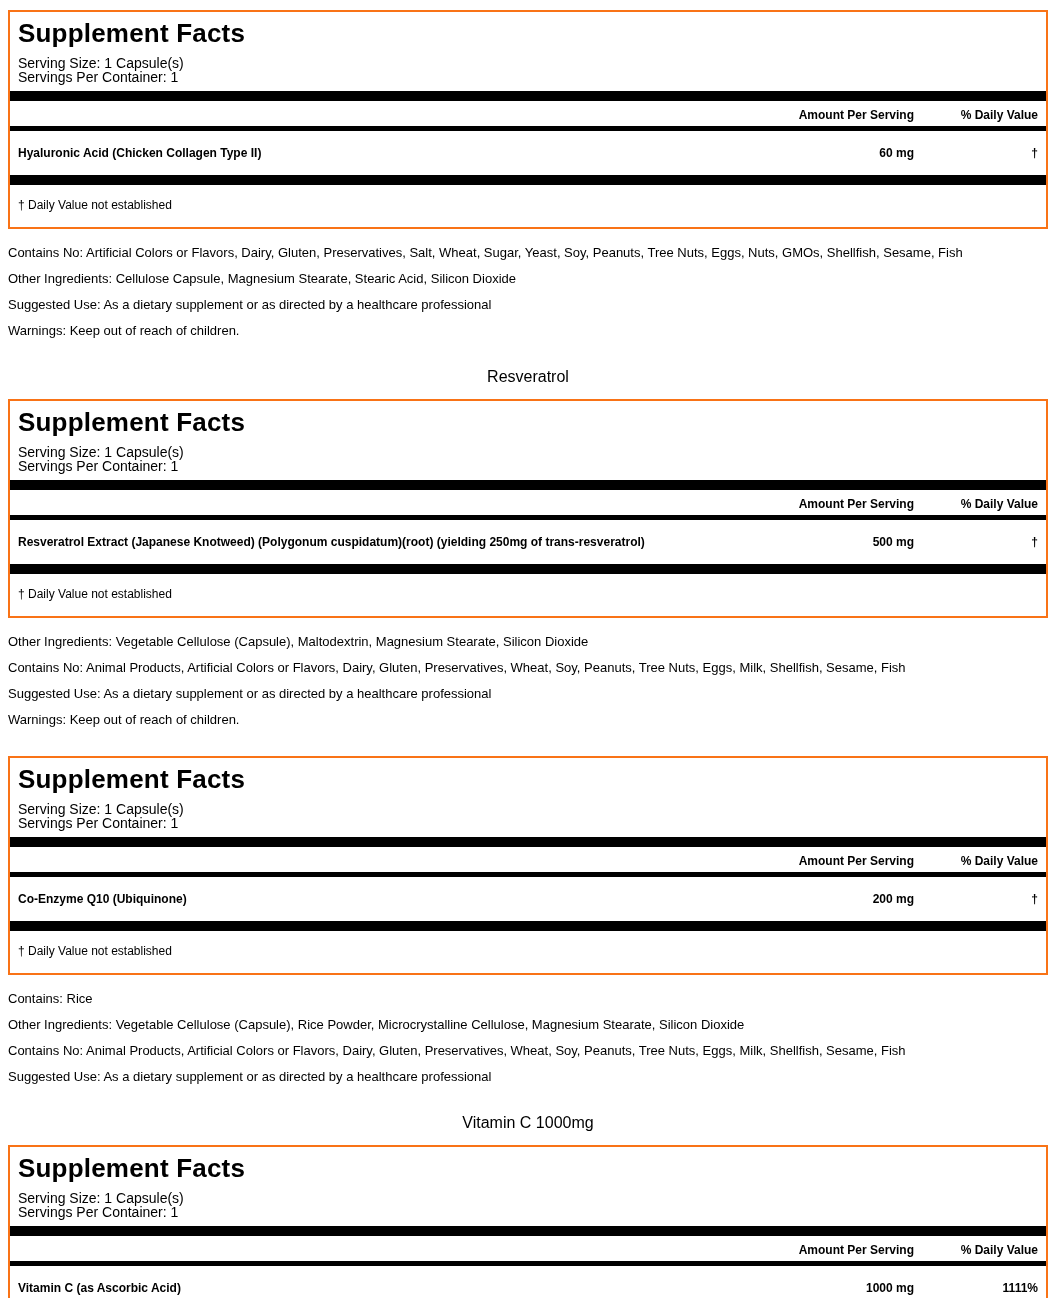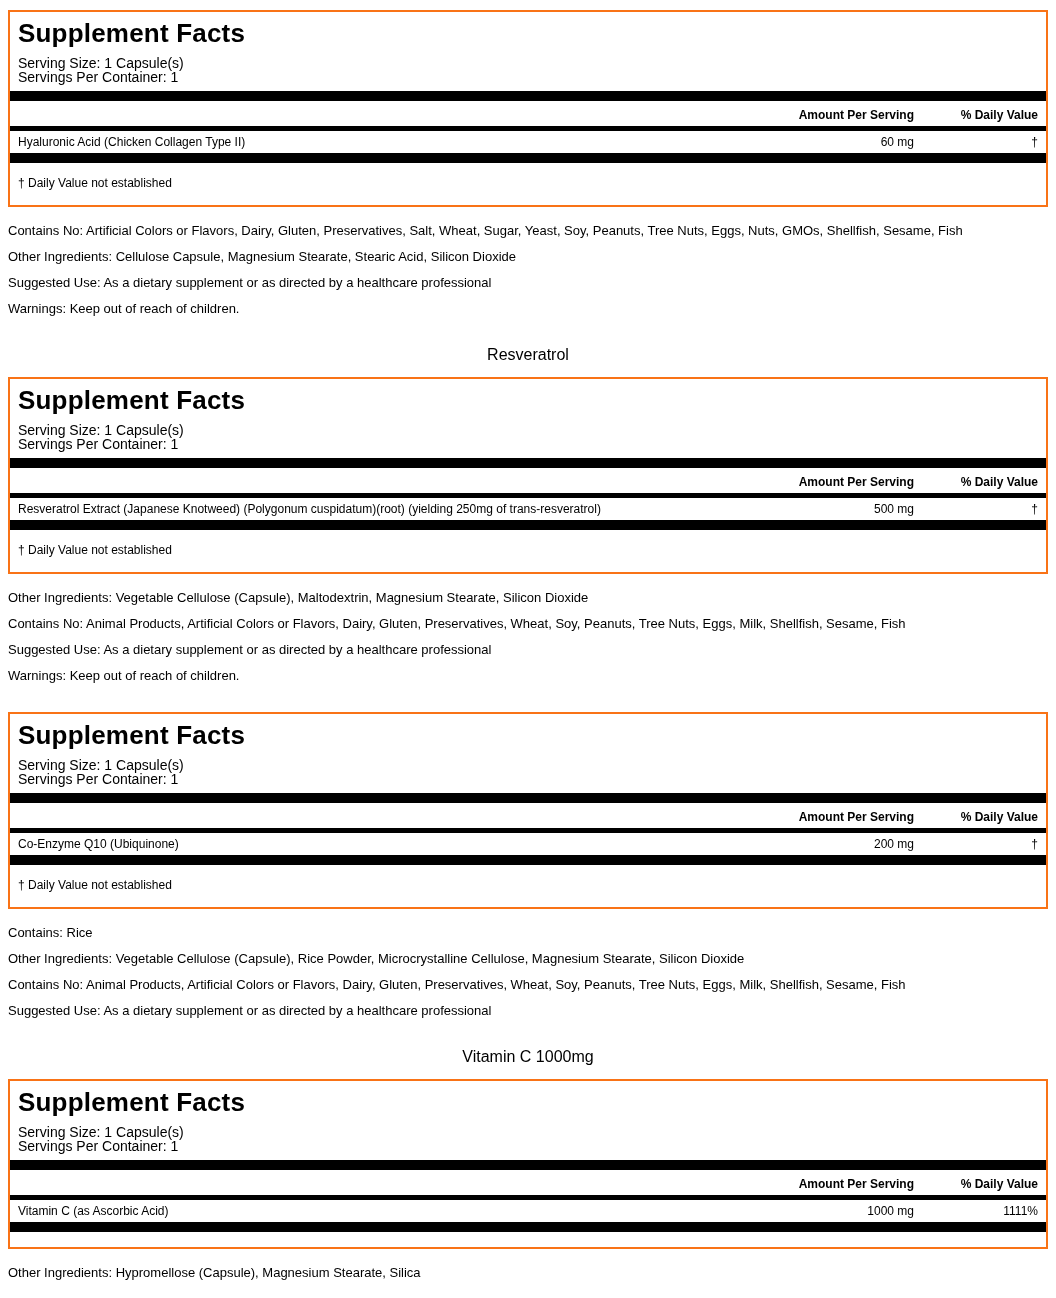--- a/index.html
+++ b/index.html
@@ -35,21 +35,22 @@
   }
   .bar { background: #000000; }
   .bar.thick { height: 10px; }
   .bar.thin  { height: 5px; }
   .bar.after-serving { margin-top: 7px; }
   .sf-row {
     display: flex;
     align-items: baseline;
     font-size: 12px;
     line-height: 14px;
-    padding: 4px 8px;
+    padding: 15px 8px;
+    font-weight: bold;
   }
   .sf-row.header { font-weight: bold; padding: 7px 8px 4px; }
   .c-name { flex: 1; }
   .c-amount { width: 180px; text-align: right; }
   .c-dv { width: 124px; text-align: right; }
   .sf-footnote {
     font-size: 12px;
     line-height: 14px;
     margin: 13px 8px 0;
   }

